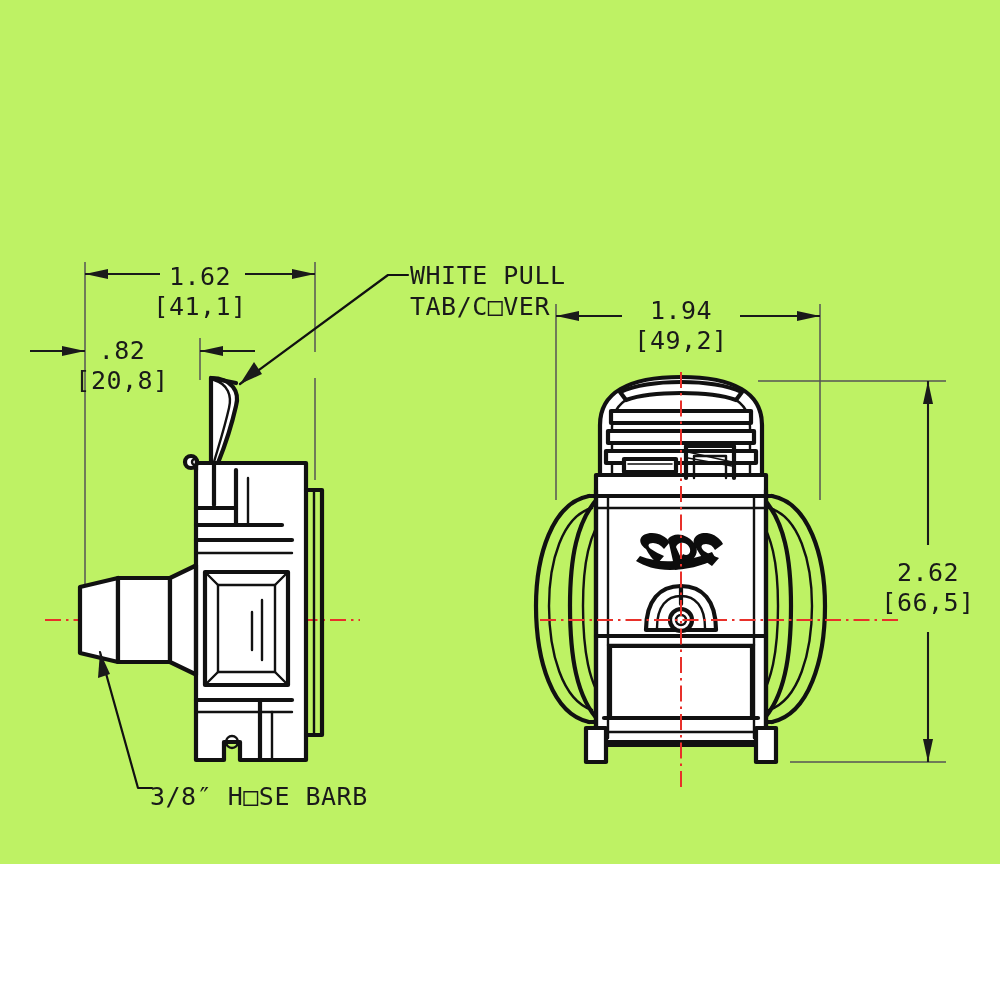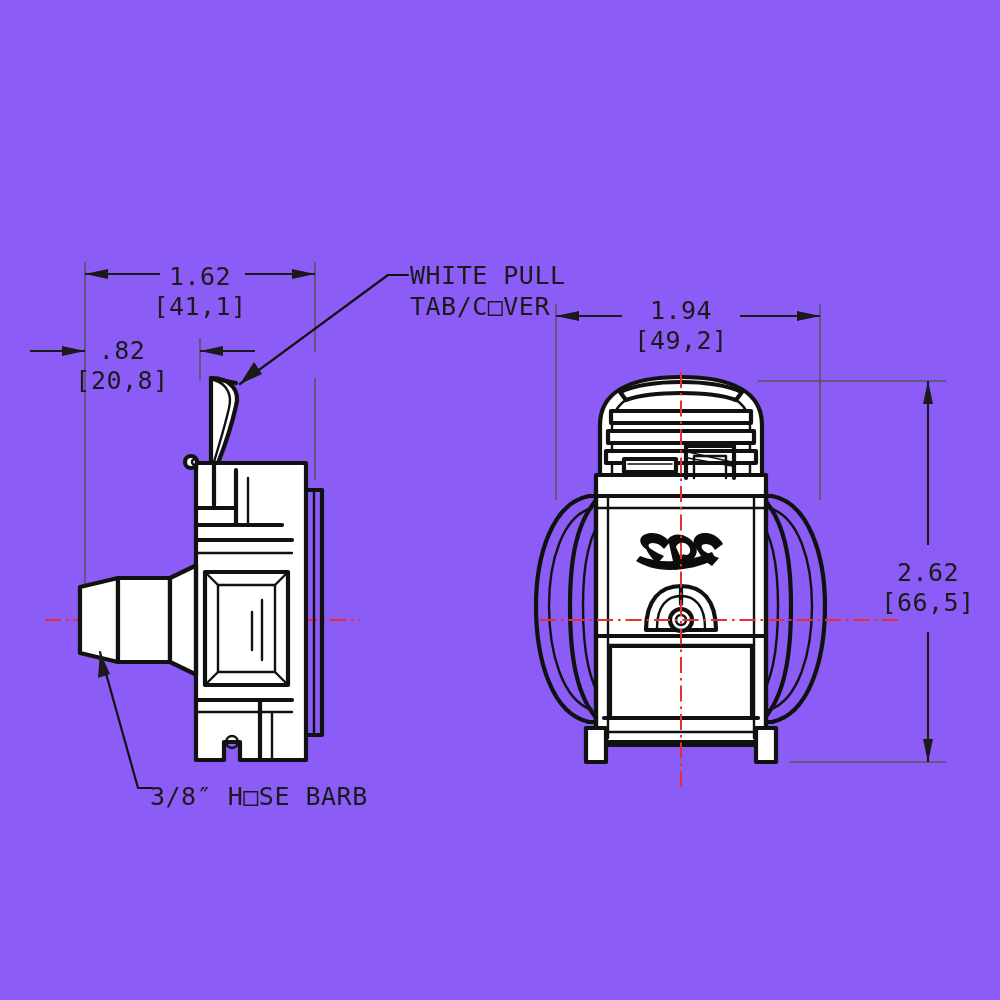--- a/index.html
+++ b/index.html
@@ -9,22 +9,22 @@
   }
   body {
     width: 1000px;
     height: 1000px;
     font-family: "DejaVu Sans Mono", "Liberation Mono", monospace;
     overflow: hidden;
   }
   #drawing-root {
     position: relative;
     width: 1000px;
-    height: 1000px;
-    background: #8b5cf6;
+    height: 864px;
+    background: #bef264;
   }
   svg.cad {
     position: absolute;
     left: 0;
     top: 0;
     width: 1000px;
     height: 1000px;
     display: block;
   }
   .dimtext {

